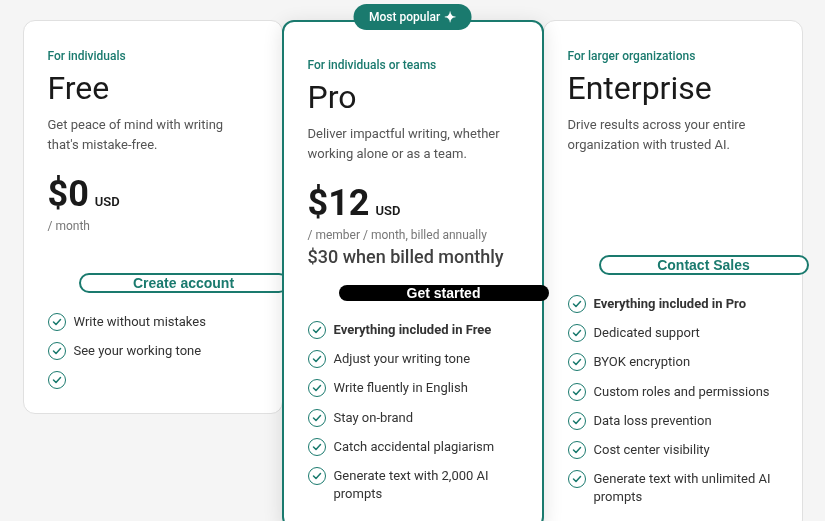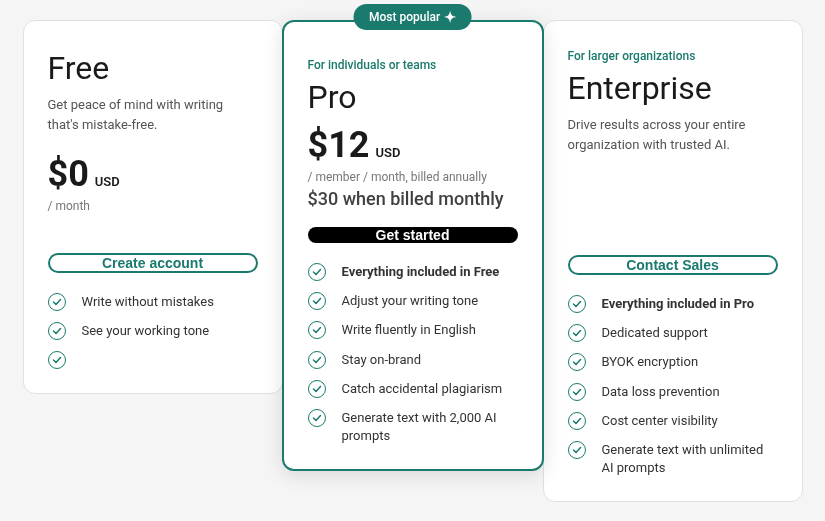--- a/index.html
+++ b/index.html
@@ -105,40 +105,41 @@
     }
     .cta-button {
       width: 100%;
       border-radius: 16px;
       font-size: 14px;
       font-weight: 600;
       cursor: pointer;
       margin-bottom: 20px;
       border: 2px solid #1a7a6e;
       transition: background 0.2s;
+      margin-left: 31px;
     }
     .cta-button.outline {
       background: white;
       color: #1a7a6e;
     }
     .cta-button.filled {
       background: #000000;
       color: white;
       border: none;
     }
     .features-list {
       list-style: none;
       display: flex;
       flex-direction: column;
       gap: 11px;
     }
     .feature-item {
       display: flex;
       align-items: flex-start;
-      gap: 16px;
+      gap: 8px;
       font-size: 13px;
       color: #333;
       line-height: 1.4;
     }
     .feature-item.bold-feature {
       font-weight: 700;
     }
     .check-icon {
       width: 18px;
       height: 18px;
@@ -156,21 +157,21 @@
     }
     .price-placeholder {
       height: 20px;
       margin-bottom: 16px;
     }
   </style>
 </head>
 <body>
 
 <div class="pricing-container">
-<div class="plan-card"><div class="plan-name">Free</div><div class="plan-description">Get peace of mind with writing that's mistake-free.</div><div class="price-row">
+<div class="plan-card"><div class="plan-label">For individuals</div><div class="plan-name">Free</div><div class="plan-description">Get peace of mind with writing that's mistake-free.</div><div class="price-row">
       <span class="price-amount">$0</span>
       <span class="price-currency">USD</span>
     </div><div class="price-period">/ month</div><div class="price-placeholder"></div><button class="cta-button outline">Create account</button><ul class="features-list">
         <li class="feature-item">
       <span class="check-icon">
         <svg viewBox="0 0 10 10" fill="none" xmlns="http://www.w3.org/2000/svg">
           <path d="M1.5 5L4 7.5L8.5 2.5" stroke="#1a7a6e" stroke-width="1.5" stroke-linecap="round" stroke-linejoin="round"></path>
         </svg>
       </span>
       <span>Write without mistakes</span>
@@ -187,21 +188,21 @@
       <span class="check-icon">
         <svg viewBox="0 0 10 10" fill="none" xmlns="http://www.w3.org/2000/svg">
           <path d="M1.5 5L4 7.5L8.5 2.5" stroke="#1a7a6e" stroke-width="1.5" stroke-linecap="round" stroke-linejoin="round"></path>
         </svg>
       </span>
     </li>
       </ul></div>
     <div class="plan-card pro"><div class="most-popular-badge">
       <span>Most popular</span>
       <span class="plus-icon">✦</span>
-    </div><div class="plan-label">For individuals or teams</div><div class="plan-name">Pro</div><div class="price-row">
+    </div><div class="plan-label">For individuals or teams</div><div class="plan-name">Pro</div><div class="plan-description">Deliver impactful writing, whether working alone or as a team.</div><div class="price-row">
       <span class="price-amount">$12</span>
       <span class="price-currency">USD</span>
     </div><div class="price-period">/ member / month, billed annually</div><div class="price-monthly">$30 when billed monthly</div><button class="cta-button filled">Get started</button><ul class="features-list">
         <li class="feature-item bold-feature">
       <span class="check-icon">
         <svg viewBox="0 0 10 10" fill="none" xmlns="http://www.w3.org/2000/svg">
           <path d="M1.5 5L4 7.5L8.5 2.5" stroke="#1a7a6e" stroke-width="1.5" stroke-linecap="round" stroke-linejoin="round"></path>
         </svg>
       </span>
       <span>Everything included in Free</span>
@@ -271,20 +272,28 @@
         </svg>
       </span>
       <span>BYOK encryption</span>
     </li>
         <li class="feature-item">
       <span class="check-icon">
         <svg viewBox="0 0 10 10" fill="none" xmlns="http://www.w3.org/2000/svg">
           <path d="M1.5 5L4 7.5L8.5 2.5" stroke="#1a7a6e" stroke-width="1.5" stroke-linecap="round" stroke-linejoin="round"></path>
         </svg>
       </span>
+      <span>Custom roles and permissions</span>
+    </li>
+        <li class="feature-item">
+      <span class="check-icon">
+        <svg viewBox="0 0 10 10" fill="none" xmlns="http://www.w3.org/2000/svg">
+          <path d="M1.5 5L4 7.5L8.5 2.5" stroke="#1a7a6e" stroke-width="1.5" stroke-linecap="round" stroke-linejoin="round"></path>
+        </svg>
+      </span>
       <span>Data loss prevention</span>
     </li>
         <li class="feature-item">
       <span class="check-icon">
         <svg viewBox="0 0 10 10" fill="none" xmlns="http://www.w3.org/2000/svg">
           <path d="M1.5 5L4 7.5L8.5 2.5" stroke="#1a7a6e" stroke-width="1.5" stroke-linecap="round" stroke-linejoin="round"></path>
         </svg>
       </span>
       <span>Cost center visibility</span>
     </li>

